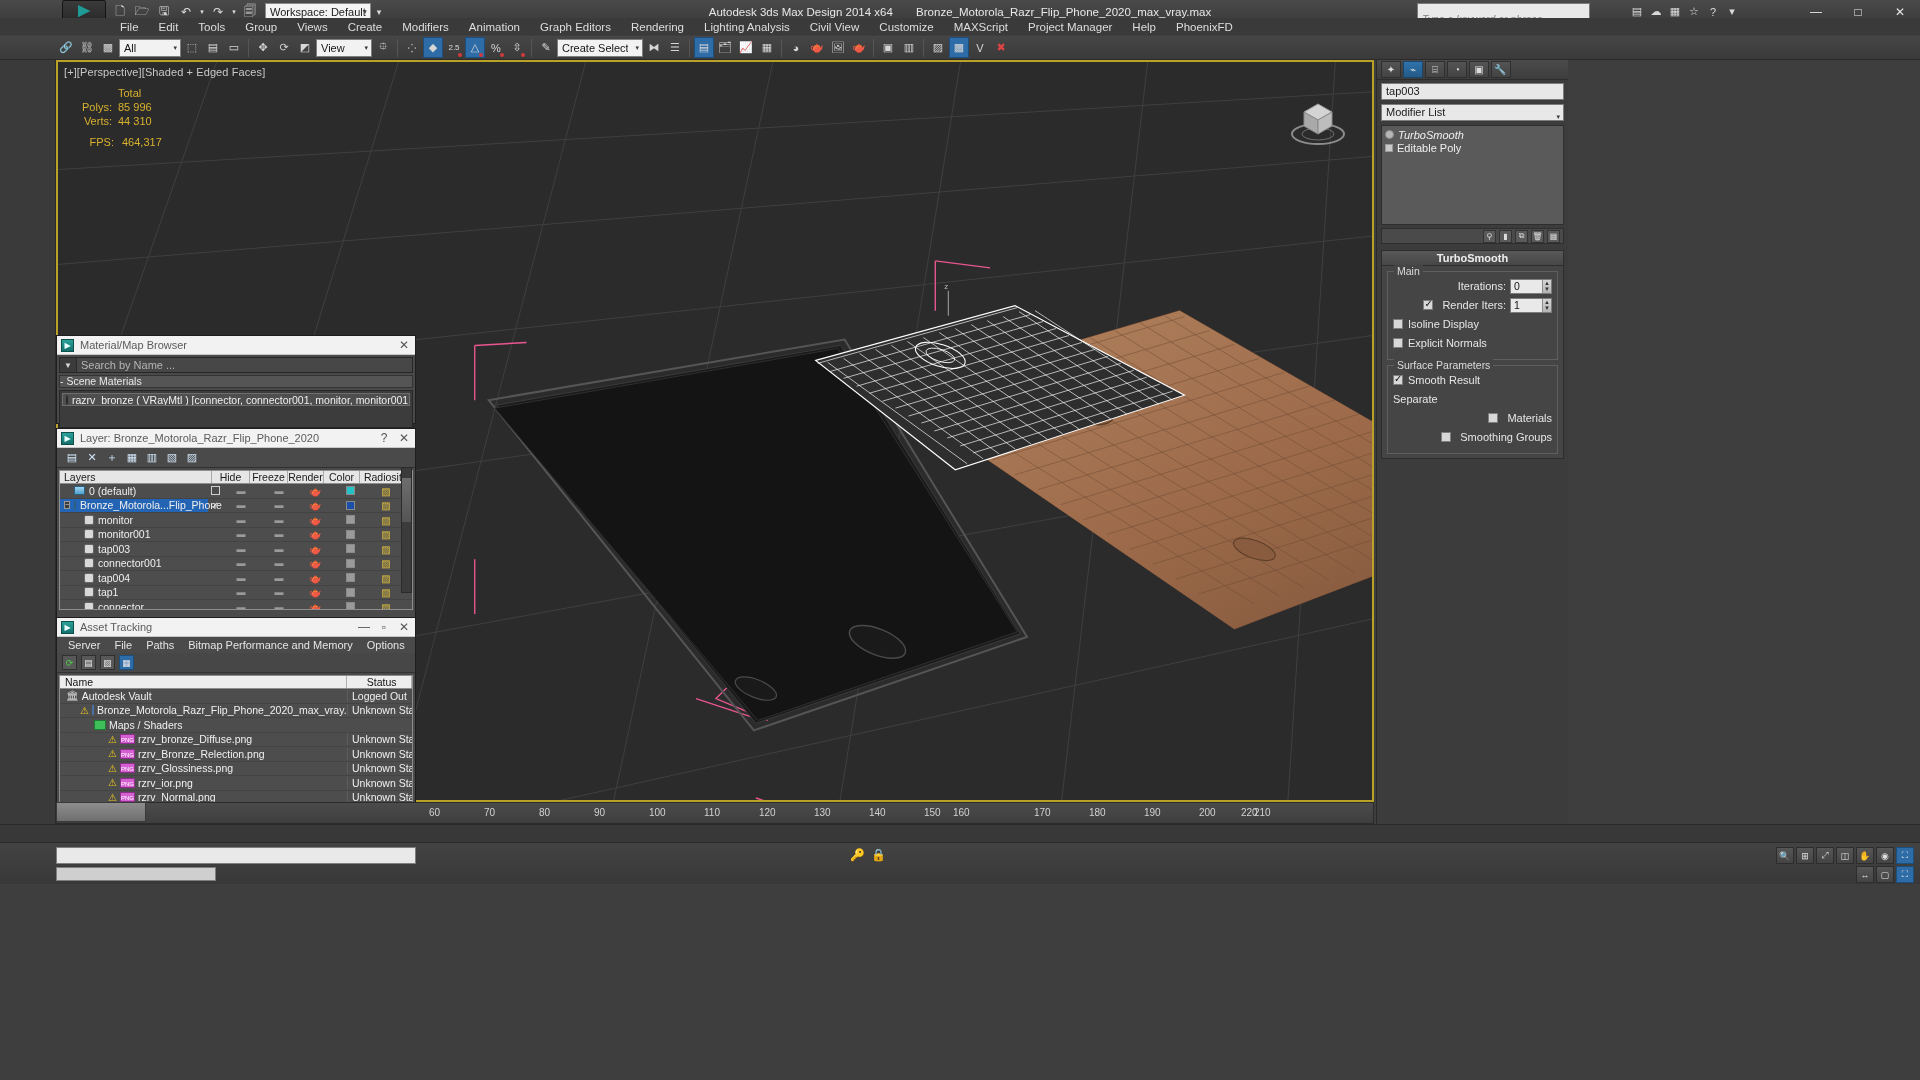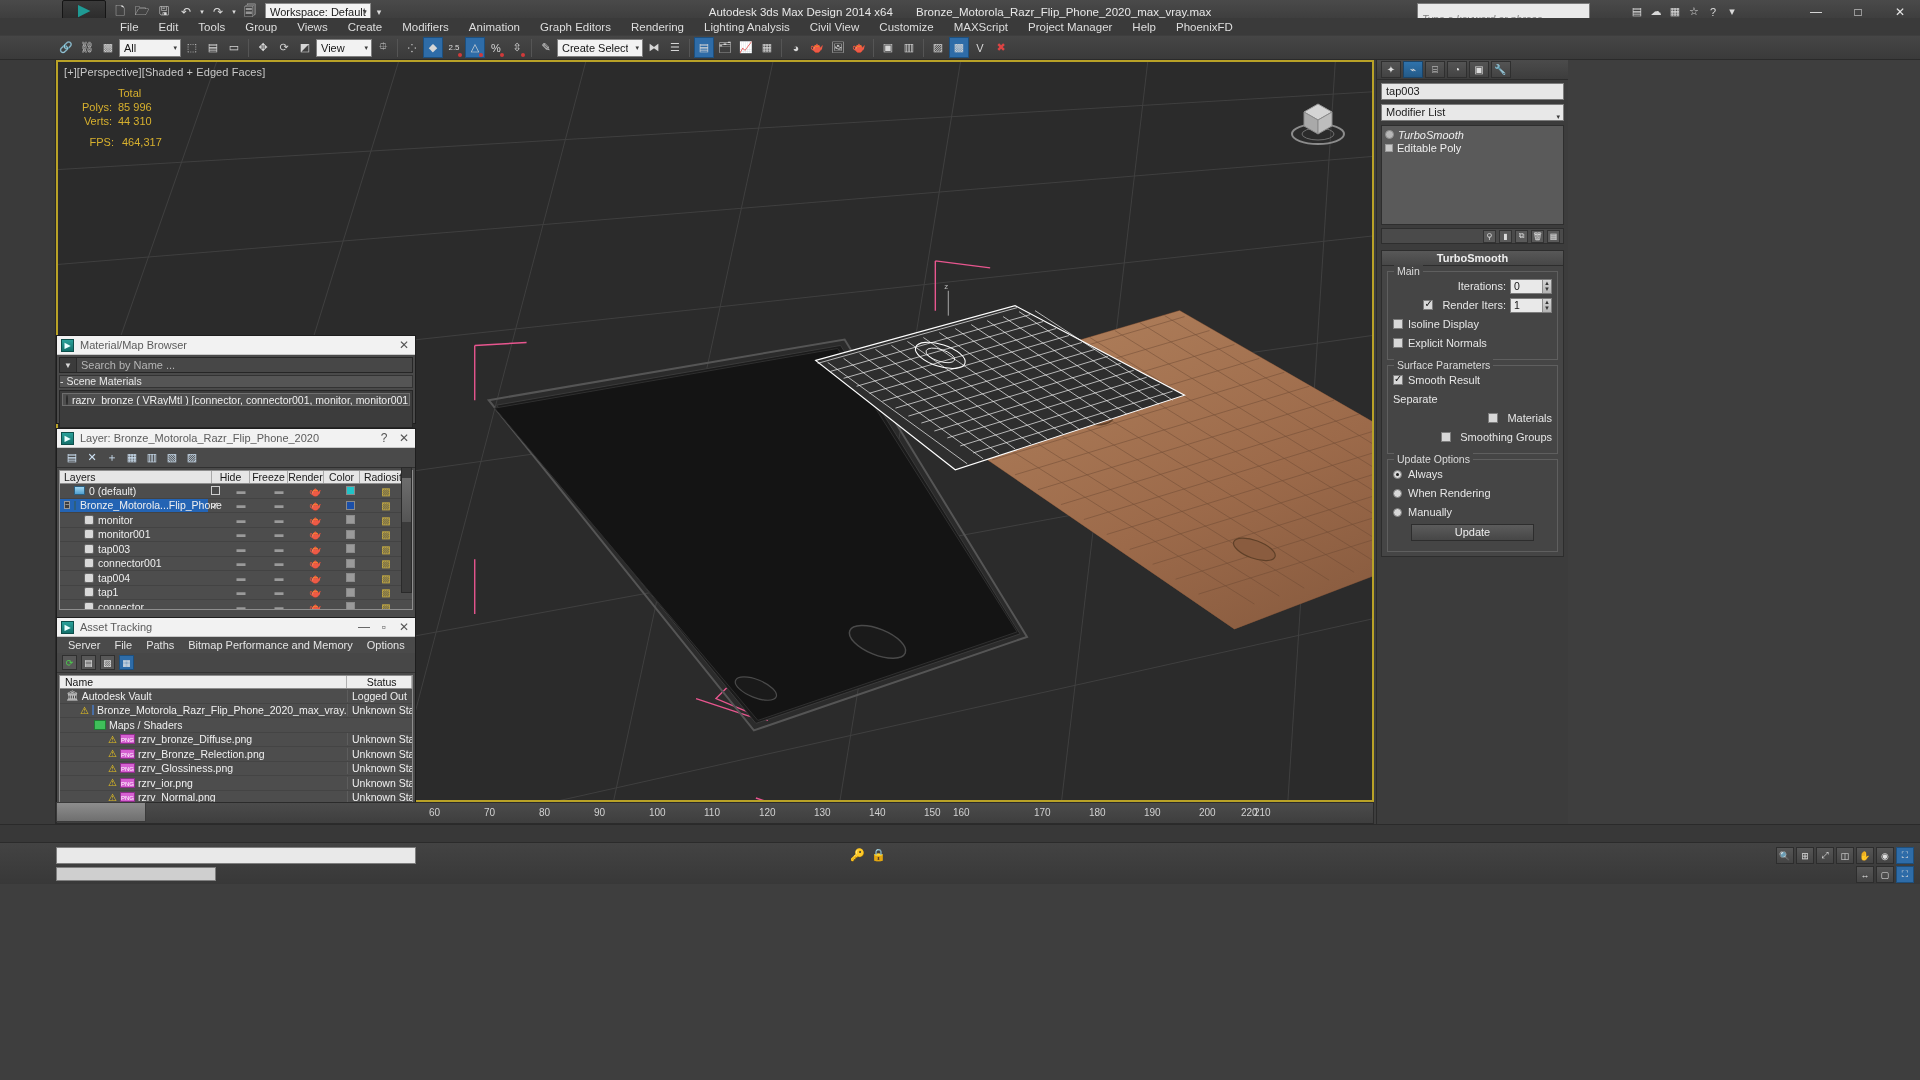--- a/index.html
+++ b/index.html
@@ -697,36 +697,20 @@
         <div class="frow right">
           <span class="cbx"></span>
           <span>Materials</span>
         </div>
         <div class="frow right">
           <span class="cbx"></span>
           <span>Smoothing Groups</span>
         </div>
       </div>
 
-      <div class="grp">
-        <div class="gt">Update Options</div>
-        <div class="frow">
-          <span class="rdo ck"></span>
-          <span>Always</span>
-        </div>
-        <div class="frow">
-          <span class="rdo"></span>
-          <span>When Rendering</span>
-        </div>
-        <div class="frow">
-          <span class="rdo"></span>
-          <span>Manually</span>
-        </div>
-        <div class="btnwide">Update</div>
-      </div>
     </div>
   </div>
 
   <div class="dlg" id="matbrowser">
     <div class="dlg-title">
       <span class="ico">▶</span>
       <span class="tt">Material/Map Browser</span>
       <span class="cb">✕</span>
     </div>
     <div class="mb-search">

